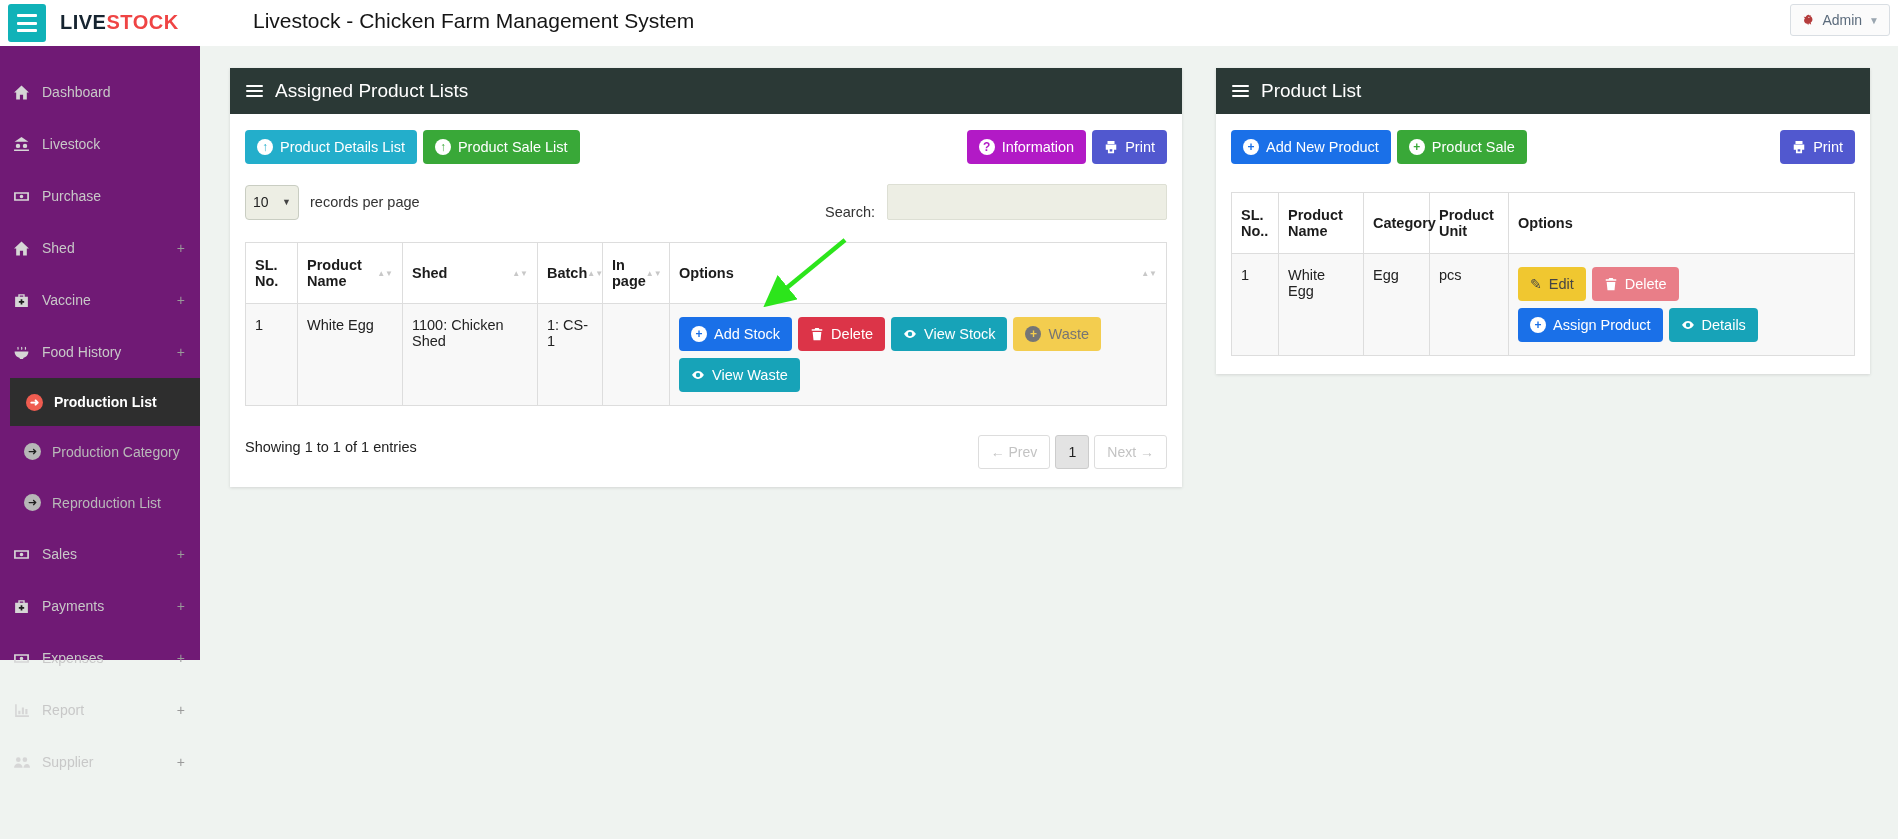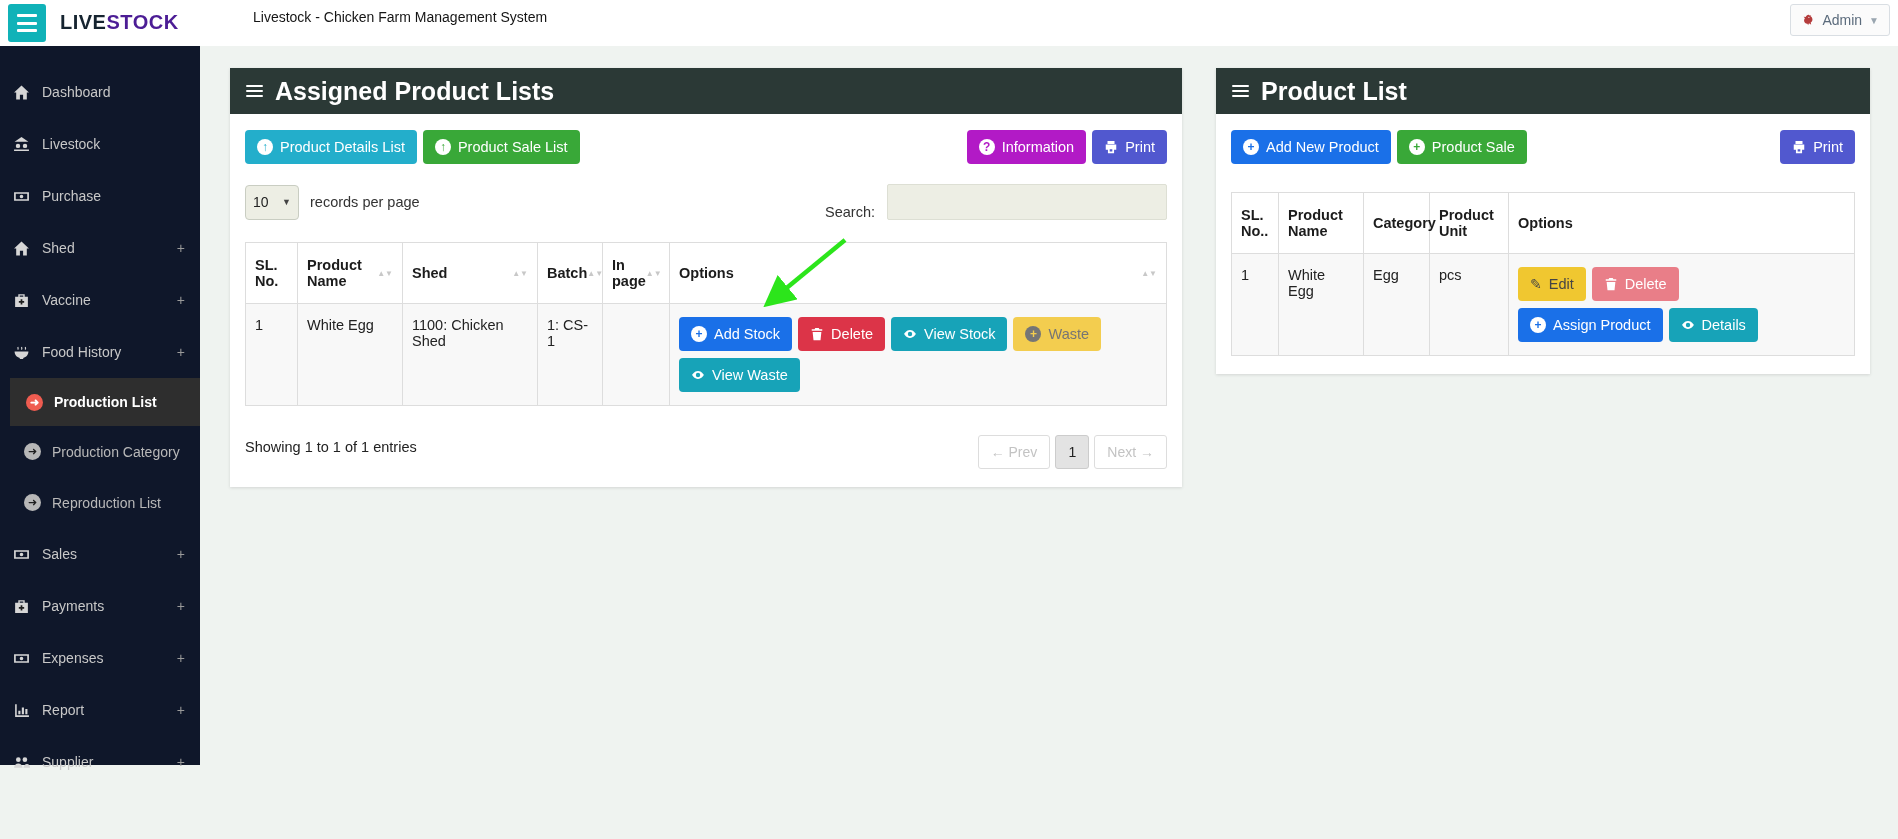--- a/index.html
+++ b/index.html
@@ -5,28 +5,28 @@
   * { margin:0; padding:0; box-sizing:border-box; }
   html,body { width:1898px; height:839px; overflow:hidden; }
   body { position:relative; background:#eff3f0; font-family:"Liberation Sans", sans-serif; }
 
   
   .navbar { position:absolute; top:0; left:0; width:100%; height:46px; background:#ffffff; }
   .nav-toggle { position:absolute; left:8px; top:4px; width:38px; height:38px; background:#10b2b8;
     border-radius:3px; display:flex; flex-direction:column; justify-content:center; align-items:center; cursor:pointer; }
   .nav-toggle span { display:block; width:20px; height:3px; background:#fff; border-radius:1px; margin:2.2px 0; }
   .brand { position:absolute; left:60px; top:11px; font-size:20px; font-weight:700; color:#162430; letter-spacing:.5px; }
-  .brand .stock { color:#4c1d95; }
-  .page-title { position:absolute; left:253px; top:9px; font-size:14px; color:#151515; }
+  .brand .stock { color:#ef4444; }
+  .page-title { position:absolute; left:253px; top:9px; font-size:21px; color:#151515; }
   .admin-box { position:absolute; right:8px; top:4px; height:32px; display:flex; align-items:center; gap:7px;
     padding:0 10px; background:#fbfbfb; border:1px solid #d9dee3; border-radius:3px; color:#5b6b7c; font-size:14px; cursor:pointer; }
   .admin-caret { color:#9aa6b0; font-size:10px; }
 
   
-  .sidebar { position:absolute; top:46px; left:0; width:200px; height:719px; background:#0f172a; padding-top:20px; }
+  .sidebar { position:absolute; top:46px; left:0; width:200px; height:614px; background:#701a75; padding-top:20px; }
   .s-item { height:52px; display:flex; align-items:center; gap:12px; padding:0 15px 0 13px;
     color:#c8c8c8; font-size:14px; cursor:pointer; }
   .s-item .suffix { margin-left:auto; color:#9a9a9a; font-size:14px; }
   .s-item.active { background:#272727; color:#ffffff; }
   .si { width:17px; height:17px; fill:#d6d6d6; flex:0 0 auto; }
   .si .steam { stroke:#d6d6d6; fill:none; }
   .si .cut { fill:#1e1e1e; }
   .s-item.active .si { fill:#ef5c50; }
   .sub-item { height:51px; display:flex; align-items:center; gap:11px; padding-left:24px;
     color:#b9b9b9; font-size:14px; cursor:pointer; }
@@ -34,21 +34,21 @@
     display:inline-flex; align-items:center; justify-content:center; font-size:11px; flex:0 0 auto; }
   .sub-item.active { background:#2e2e2e; margin-left:10px; padding-left:16px; color:#ffffff; font-weight:700; height:48px; }
   .sub-item.active .sub-ic { background:#ef5c50; color:#ffffff; }
 
   
   .card { position:absolute; background:#ffffff; box-shadow:0 1px 3px rgba(0,0,0,.12); }
   .card-left  { left:230px;  top:68px; width:952px; }
   .card-right { left:1216px; top:68px; width:654px; }
   .card-header { height:46px; background:#2b3936; color:#fff; display:flex; align-items:center; gap:12px; padding:0 16px; }
   .card-header .bars span { display:block; width:17px; height:2.6px; background:#fff; border-radius:1px; margin:2.3px 0; }
-  .card-title { font-size:25px;font-weight:bold; }
+  .card-title { font-size:19px; }
   .card-body { padding:16px 15px 18px 15px; }
 
   
   .btn { display:inline-flex; align-items:center; gap:7px; height:34px; padding:0 12px; border:none;
     border-radius:4px; color:#fff; font-size:14.5px; font-family:inherit; cursor:pointer; white-space:nowrap; }
   .ic-circle { width:16px; height:16px; border-radius:50%; background:#fff; display:inline-flex;
     align-items:center; justify-content:center; font-size:12px; font-weight:700; line-height:1; }
   .btn-cyan    { background:#23aecb; } .btn-cyan .ic-circle    { color:#23aecb; }
   .btn-green   { background:#39a838; } .btn-green .ic-circle   { color:#39a838; }
   .btn-magenta { background:#b21ac6; } .btn-magenta .ic-circle { color:#b21ac6; }

